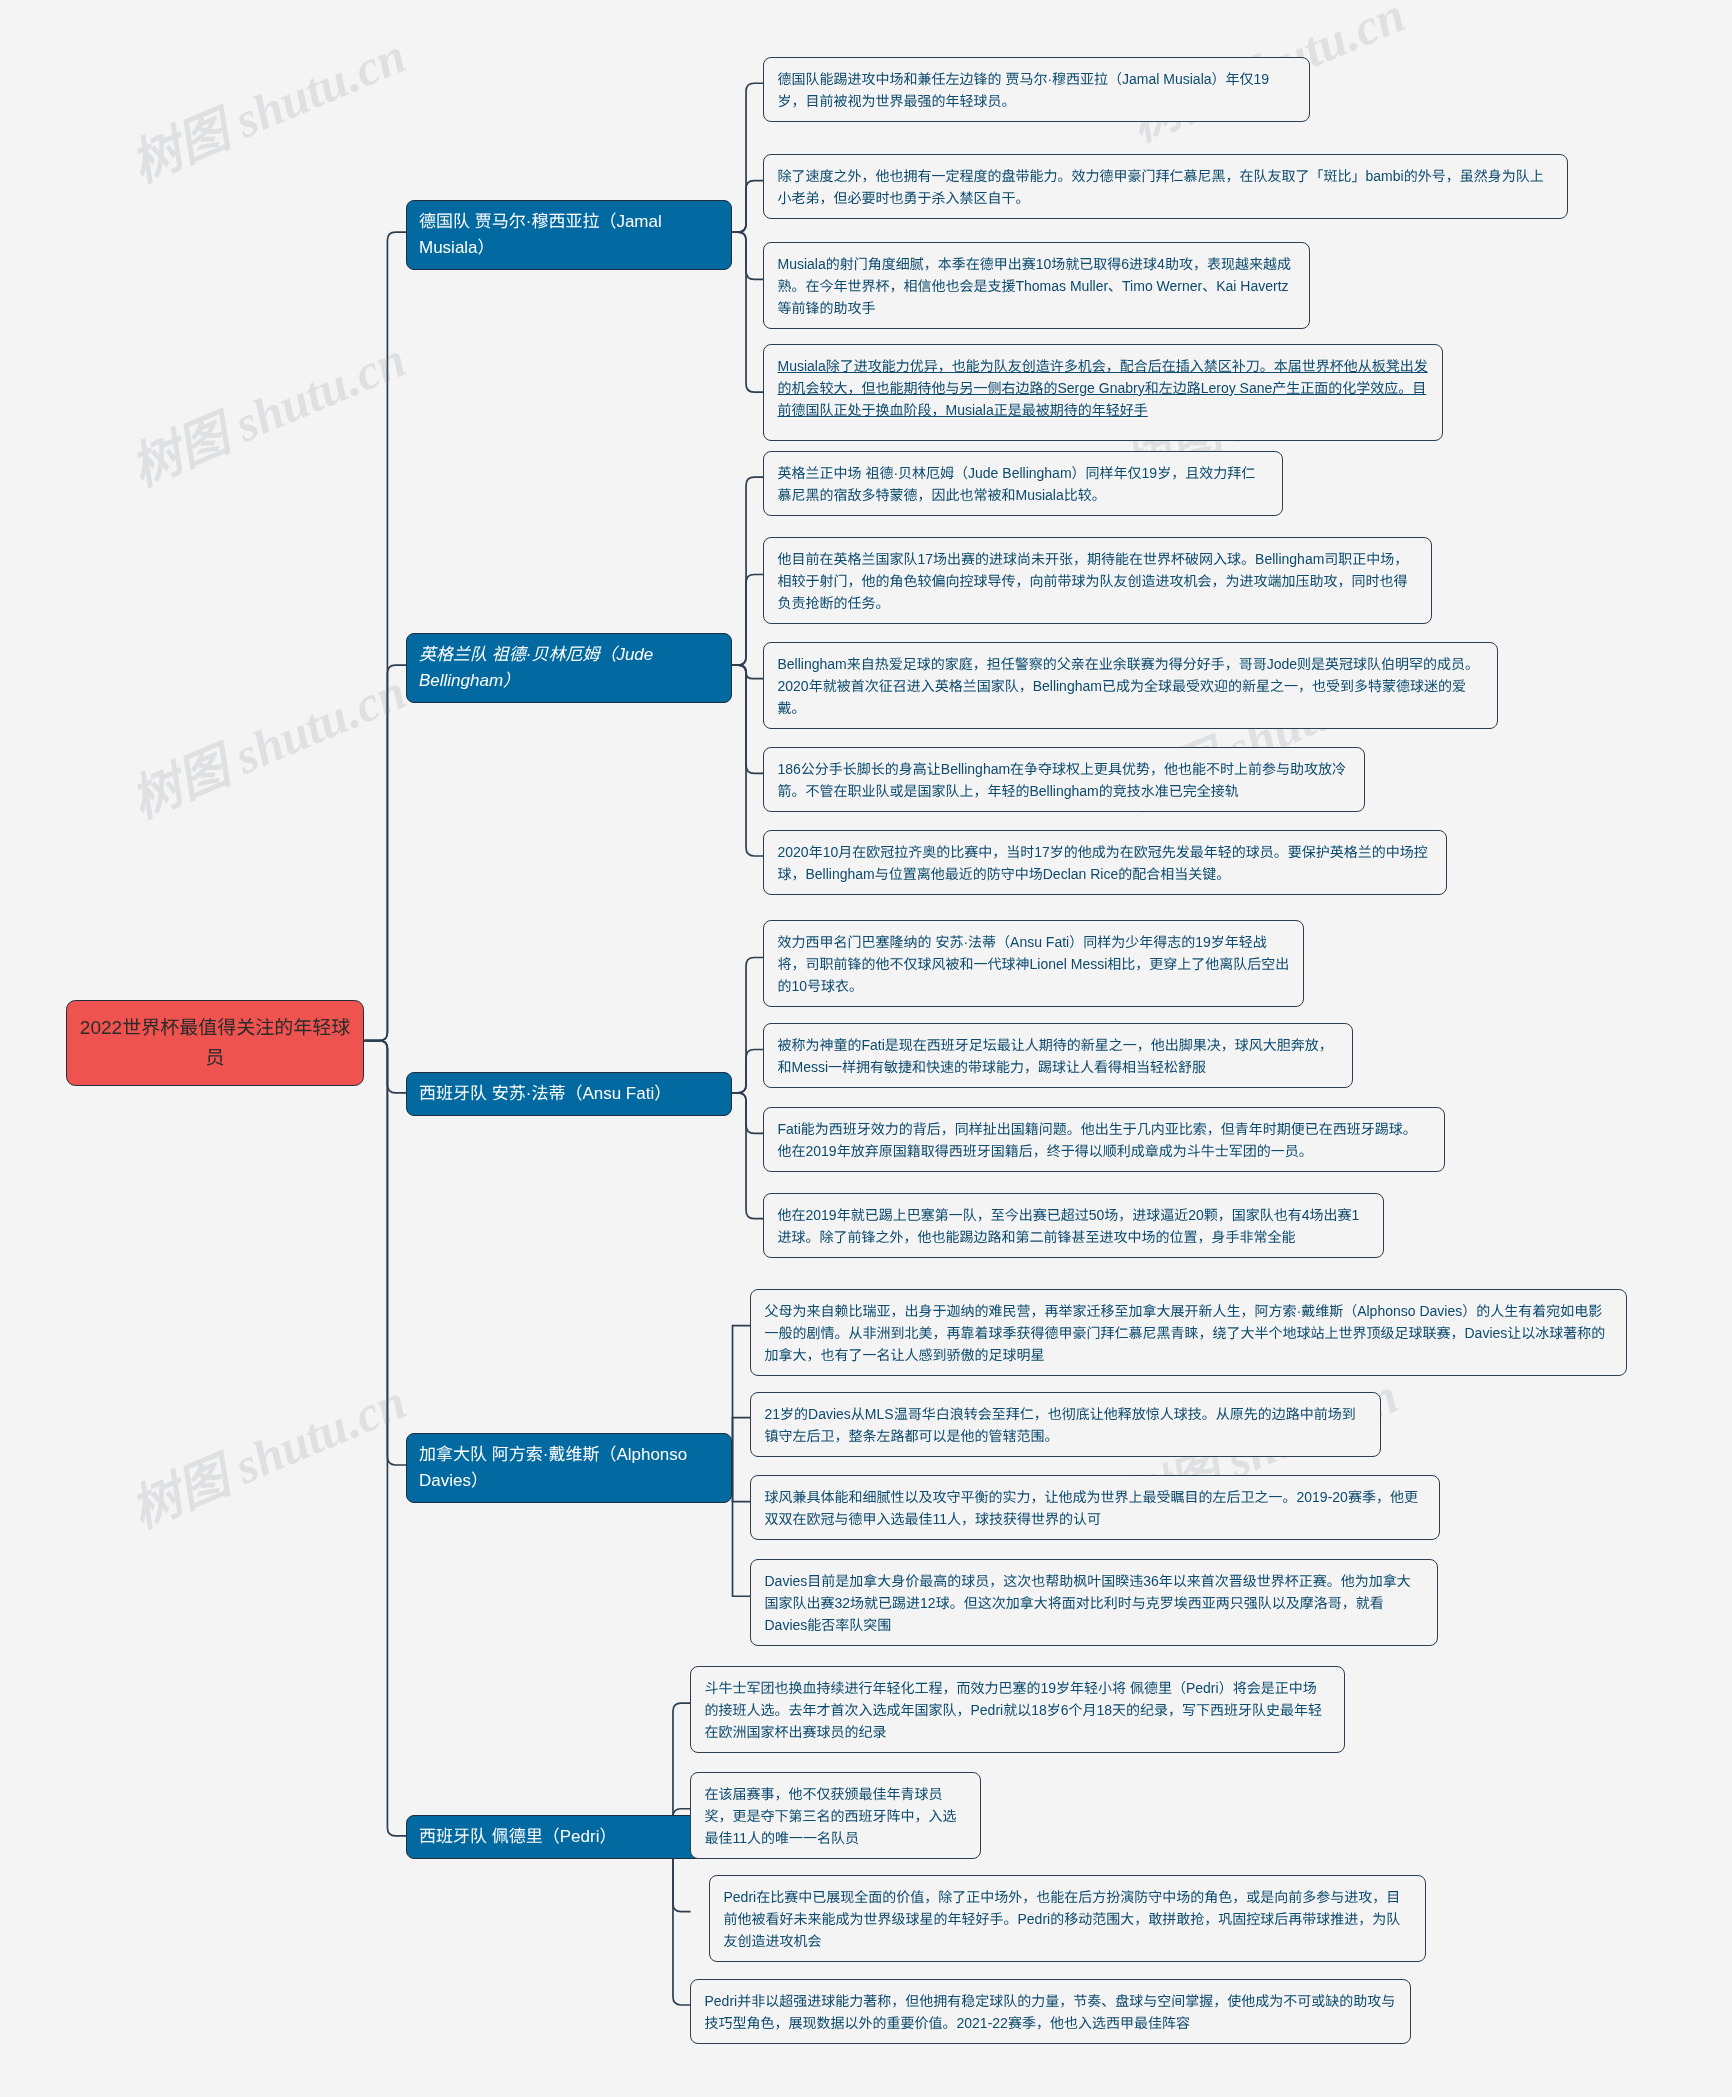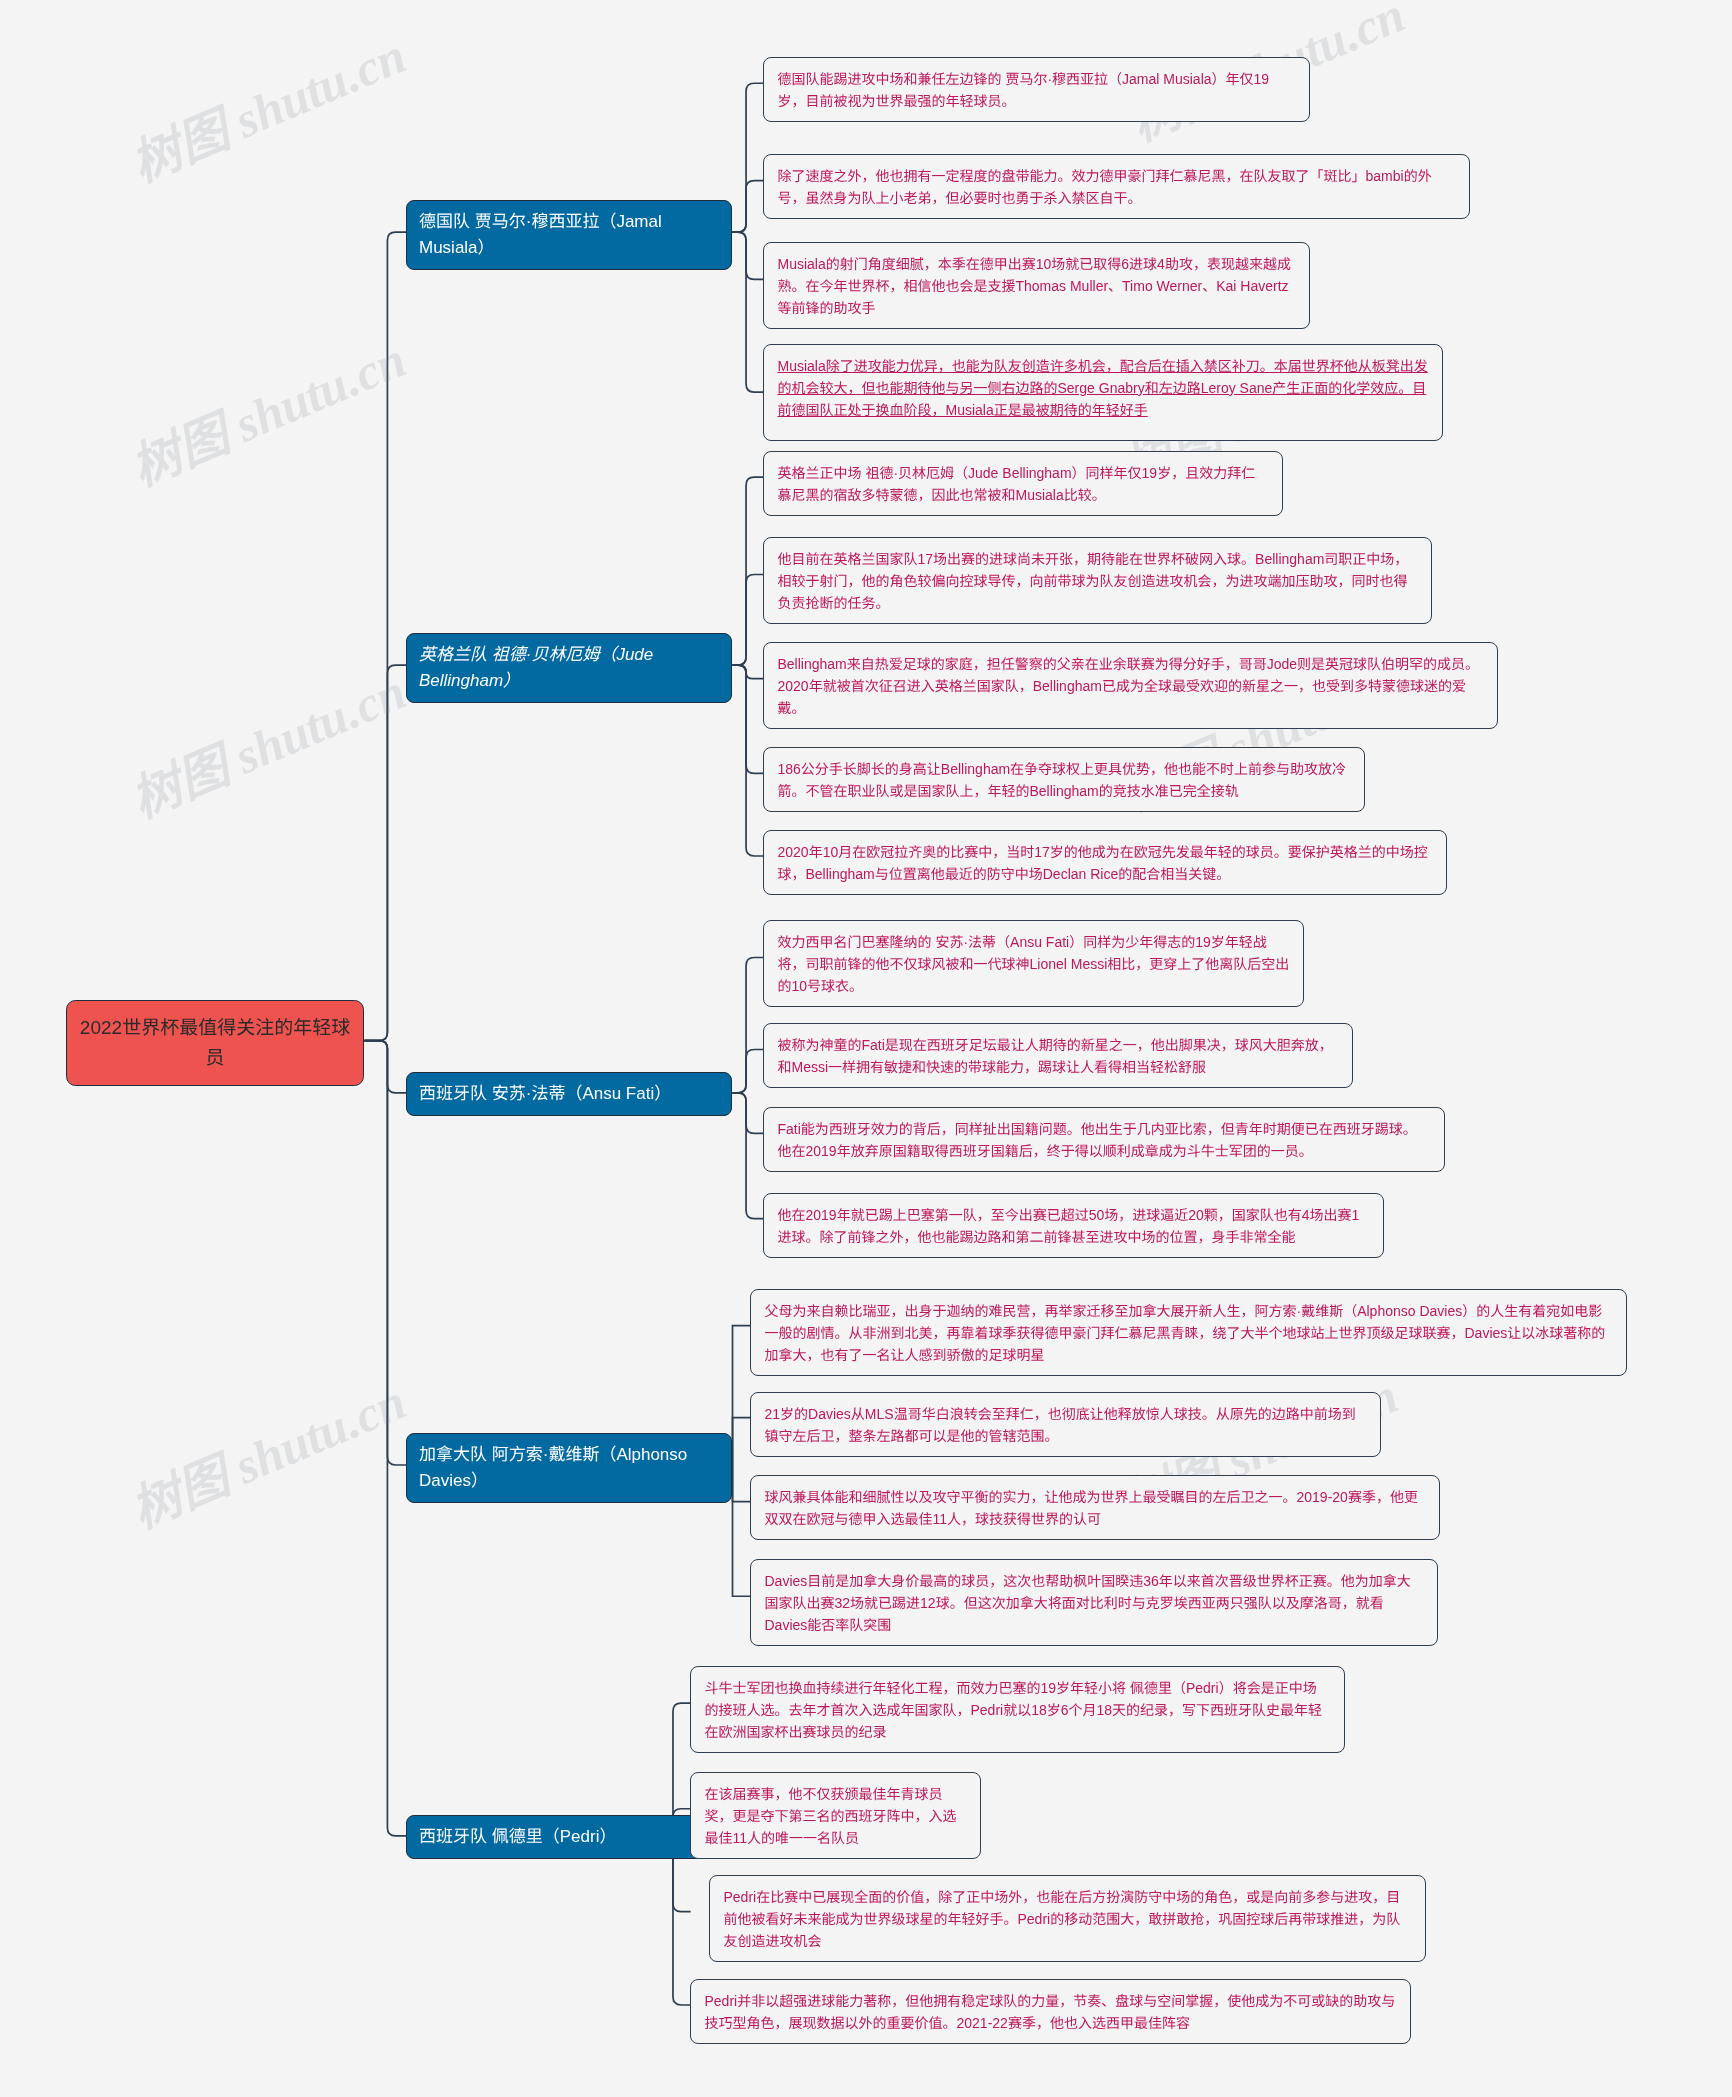--- a/index.html
+++ b/index.html
@@ -71,21 +71,21 @@
     line-height: 26px;
     padding: 8px 12px;
     display: flex;
     align-items: center;
   }
 
   .leaf-node {
     background: #f4f4f4;
     border: 1.4px solid #2c3e50;
     border-radius: 8px;
-    color: #be185d;
+    color: #0c4a6e;
     font-size: 14px;
     line-height: 22px;
     padding: 9.5px 13.5px;
     box-sizing: border-box;
   }
   .leaf-node .txt { display: block; }
 </style>
 </head>
 <body>
 
@@ -132,21 +132,21 @@
 <div id="node-layer">
     <div class="node root-node" style="left: 66px; top: 1000px; width: 298px; min-height: 81px;">
       <span class="txt">2022世界杯最值得关注的年轻球员</span>
     </div>
     <div class="node branch-node" style="left: 406px; top: 200px; width: 326px; min-height: 64px;">
       <span class="txt">德国队 贾马尔·穆西亚拉（Jamal Musiala）</span>
     </div>
     <div class="node leaf-node" style="left: 763px; top: 57px; width: 547px; min-height: 53px;">
       <span class="txt">德国队能踢进攻中场和兼任左边锋的 贾马尔·穆西亚拉（Jamal Musiala）年仅19岁，目前被视为世界最强的年轻球员。</span>
     </div>
-    <div class="node leaf-node" style="left: 763px; top: 154px; width: 707px; min-height: 53px;">
+    <div class="node leaf-node" style="left: 763px; top: 154px; width: 805px; min-height: 53px;">
       <span class="txt">除了速度之外，他也拥有一定程度的盘带能力。效力德甲豪门拜仁慕尼黑，在队友取了「斑比」bambi的外号，虽然身为队上小老弟，但必要时也勇于杀入禁区自干。</span>
     </div>
     <div class="node leaf-node" style="left: 763px; top: 242px; width: 547px; min-height: 74px;">
       <span class="txt">Musiala的射门角度细腻，本季在德甲出赛10场就已取得6进球4助攻，表现越来越成熟。在今年世界杯，相信他也会是支援Thomas Muller、Timo Werner、Kai Havertz等前锋的助攻手</span>
     </div>
     <div class="node leaf-node" style="left: 763px; top: 344px; width: 680px; min-height: 97px; text-decoration: underline;">
       <span class="txt">Musiala除了进攻能力优异，也能为队友创造许多机会，配合后在插入禁区补刀。本届世界杯他从板凳出发的机会较大，但也能期待他与另一侧右边路的Serge Gnabry和左边路Leroy Sane产生正面的化学效应。目前德国队正处于换血阶段，Musiala正是最被期待的年轻好手</span>
     </div>
     <div class="node branch-node" style="left: 406px; top: 633px; width: 326px; min-height: 64px; font-style: italic;">
       <span class="txt">英格兰队 祖德·贝林厄姆（Jude Bellingham）</span>

